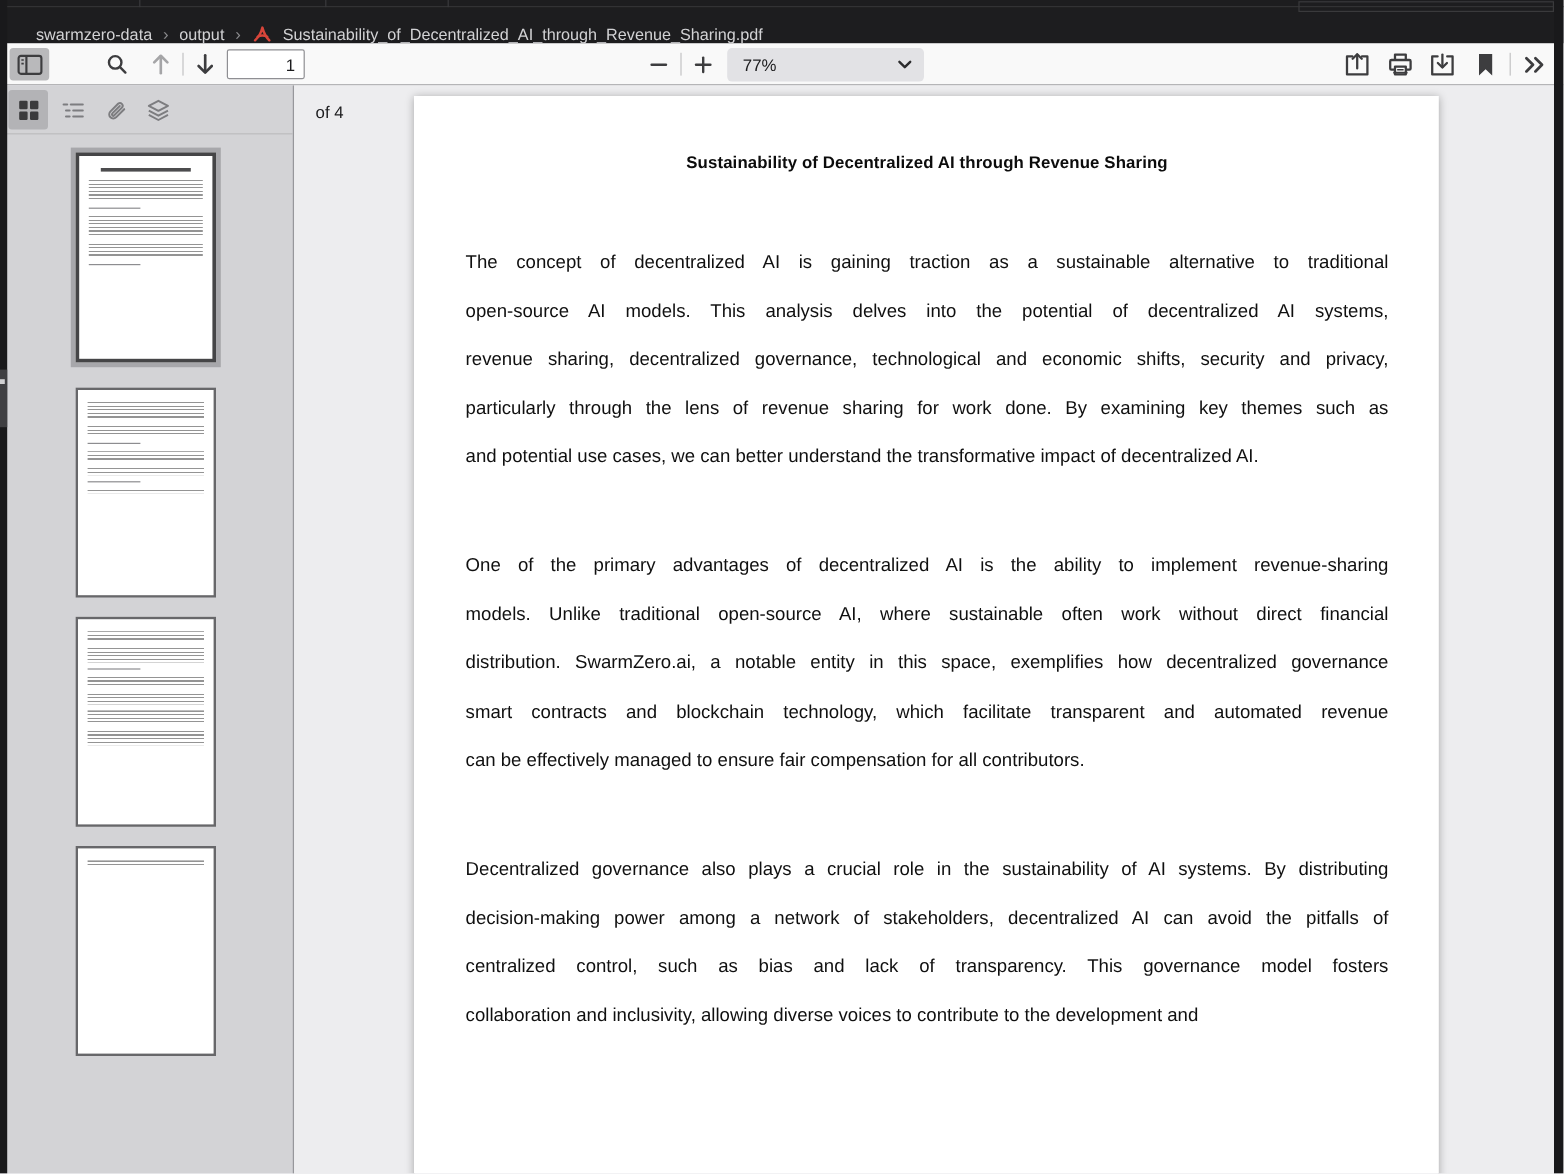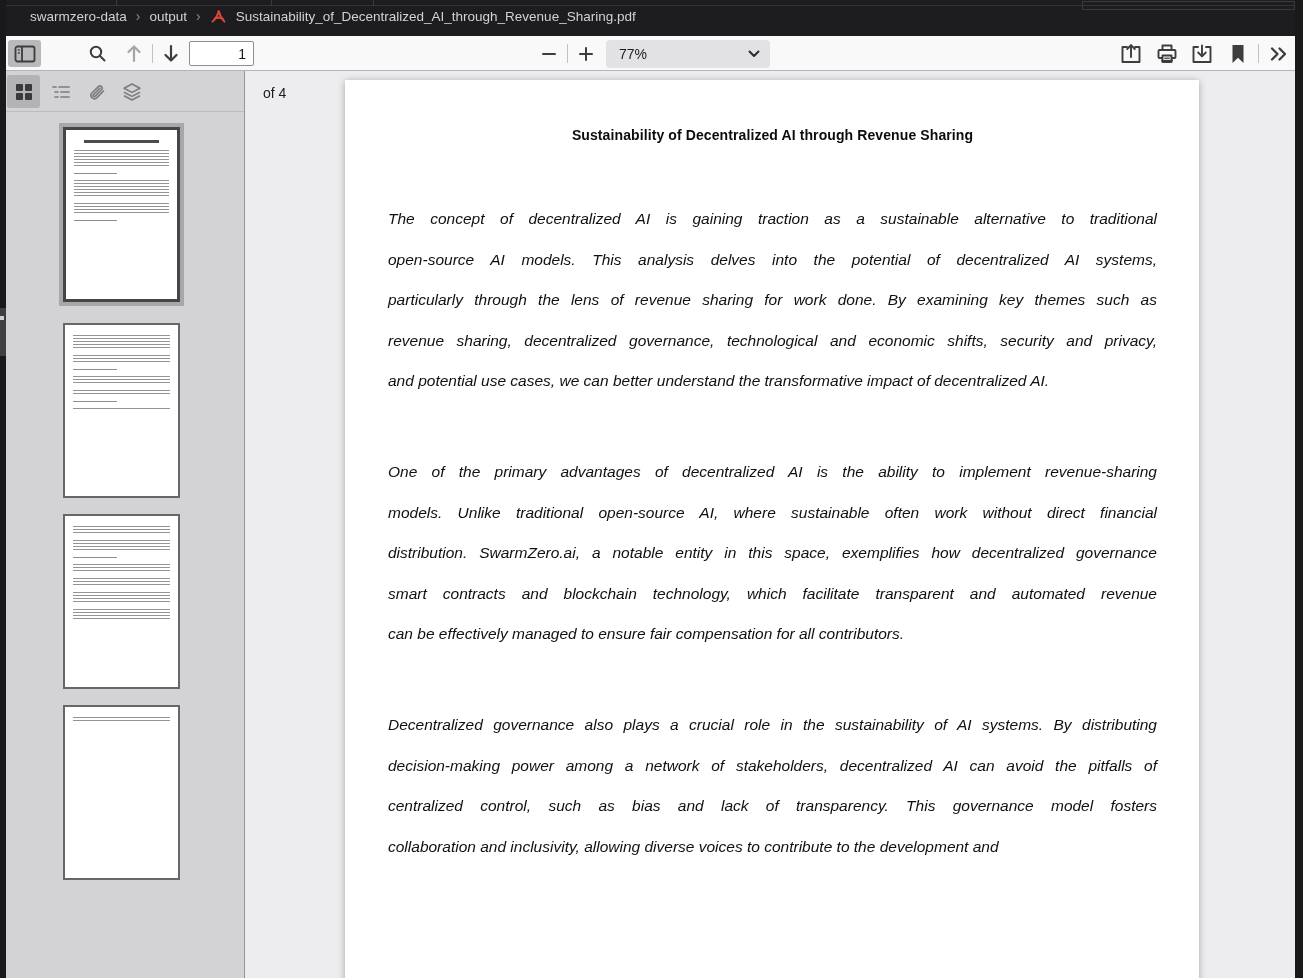--- a/index.html
+++ b/index.html
@@ -11,21 +11,21 @@
   .edge-left  { position:absolute; left:0; top:0; width:6px; height:978px; background:#19191b; z-index:50; }
   .edge-left .notch { position:absolute; left:0; top:308px; width:6px; height:48px; background:#3f3f42; }
   .edge-left .dash  { position:absolute; left:0; top:316px; width:4px; height:4px; background:#cfcfd1; }
   .edge-right { position:absolute; right:0; top:0; width:8px; height:978px; background:#19191b; z-index:50; }
 
   
   .titlebar { position:absolute; left:0; top:0; width:1303px; height:36px; background:#1d1d1f; z-index:10; }
   .tabstrip { position:absolute; left:0; top:0; width:1303px; height:6px; border-bottom:1px solid #323234; }
   .tab-sep  { position:absolute; top:0; width:1px; height:6px; background:#3a3a3c; }
   .tab-box  { position:absolute; left:1082px; top:1px; width:213px; height:9px; border:1px solid #3a3a3c; }
-  .breadcrumb { position:absolute; left:30px; top:4px; height:24px; display:flex; align-items:center;
+  .breadcrumb { position:absolute; left:30px; top:16px; height:24px; display:flex; align-items:center;
                 gap:9px; font-size:13.5px; color:#d2d2d4; white-space:nowrap; }
   .breadcrumb .sep { color:#8b8b8d; font-size:14px; }
   .pdf-glyph { display:inline-flex; width:17px; height:17px; align-items:center; justify-content:center; }
 
   
   .toolbar { position:absolute; left:0; top:36px; width:1303px; height:35px; background:#f9f9f9;
              border-bottom:1px solid #b5b5b7; z-index:9; }
   .tbtn { position:absolute; top:4px; width:33px; height:27px; display:flex; align-items:center;
           justify-content:center; border-radius:3px; color:#3d3d3f; cursor:default; }
   .tbtn.pressed { background:#b9b9bb; }
@@ -59,21 +59,21 @@
   .tb.h { height:1px; width:45%; background:#8d8d90; margin-top:3px; margin-bottom:6px; }
 
   
   .viewer { position:absolute; left:246px; top:71px; width:1049px; height:907px; background:#ededef;
             overflow:hidden; }
   .pdf-page { position:absolute; left:99px; top:9px; width:854px; height:1450px; background:#ffffff;
               box-shadow:0 1px 7px rgba(0,0,0,0.30); }
   .page-inner { padding:40px 42px 0 43px; }
   .doc-title { font-size:14px; font-weight:bold; line-height:30px; text-align:center; color:#0c0c0c;
                letter-spacing:0.1px; }
-  .block { margin-top:50px;font-style:italic; }
+  .block { margin-top:50px; }
   .block:first-of-type { margin-top:49px; }
   .line { height:40.6px; line-height:40.6px; font-size:15.5px; color:#101010; white-space:nowrap;
           text-align:justify; text-align-last:justify; overflow:visible; }
   .line.last, .heading .line { text-align-last:left; }
 
   svg { display:block; }
 </style>
 </head>
 <body>
 
@@ -314,22 +314,22 @@
   </div>
 
   <div class="viewer">
     <div class="pdf-page">
       <div class="page-inner">
         <div class="doc-title">Sustainability of Decentralized AI through Revenue Sharing</div>
         <div>
             <div class="block paragraph">
               <div class="line">The concept of decentralized AI is gaining traction as a sustainable alternative to traditional</div>
               <div class="line">open-source AI models. This analysis delves into the potential of decentralized AI systems,</div>
+              <div class="line">revenue sharing, decentralized governance, technological and economic shifts, security and privacy,</div>
               <div class="line">particularly through the lens of revenue sharing for work done. By examining key themes such as</div>
-              <div class="line">revenue sharing, decentralized governance, technological and economic shifts, security and privacy,</div>
               <div class="line last">and potential use cases, we can better understand the transformative impact of decentralized AI.</div>
             </div>
             <div class="block paragraph">
               <div class="line">One of the primary advantages of decentralized AI is the ability to implement revenue-sharing</div>
               <div class="line">models. Unlike traditional open-source AI, where sustainable often work without direct financial</div>
               <div class="line">distribution. SwarmZero.ai, a notable entity in this space, exemplifies how decentralized governance</div>
               <div class="line">smart contracts and blockchain technology, which facilitate transparent and automated revenue</div>
               <div class="line last">can be effectively managed to ensure fair compensation for all contributors.</div>
             </div>
             <div class="block paragraph">

